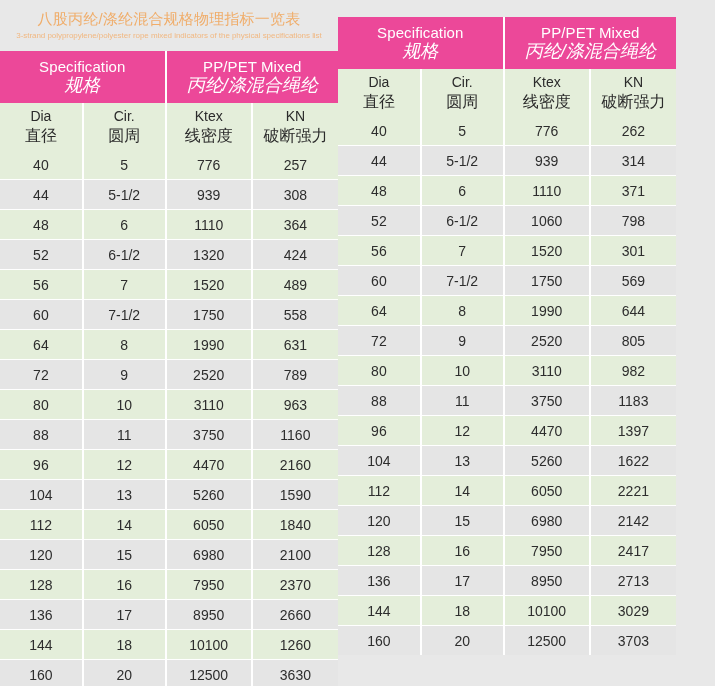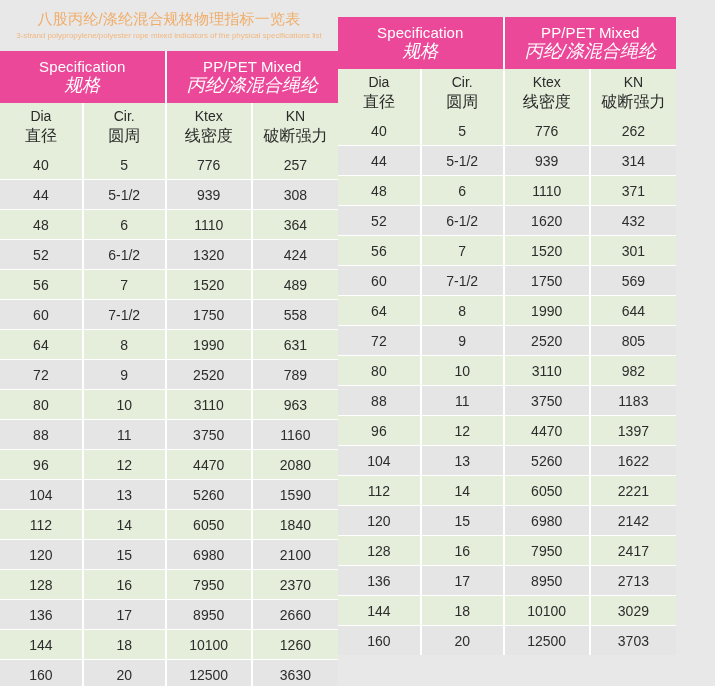--- a/index.html
+++ b/index.html
@@ -202,21 +202,21 @@
             <tr class="data even">
               <td>88</td>
               <td>11</td>
               <td>3750</td>
               <td>1160</td>
             </tr>
             <tr class="data odd">
               <td>96</td>
               <td>12</td>
               <td>4470</td>
-              <td>2080</td>
+              <td>2160</td>
             </tr>
             <tr class="data even">
               <td>104</td>
               <td>13</td>
               <td>5260</td>
               <td>1590</td>
             </tr>
             <tr class="data odd">
               <td>112</td>
               <td>14</td>
@@ -314,22 +314,22 @@
             </tr>
             <tr class="data odd">
               <td>48</td>
               <td>6</td>
               <td>1110</td>
               <td>371</td>
             </tr>
             <tr class="data even">
               <td>52</td>
               <td>6-1/2</td>
-              <td>1620</td>
-              <td>432</td>
+              <td>1060</td>
+              <td>798</td>
             </tr>
             <tr class="data odd">
               <td>56</td>
               <td>7</td>
               <td>1520</td>
               <td>301</td>
             </tr>
             <tr class="data even">
               <td>60</td>
               <td>7-1/2</td>

